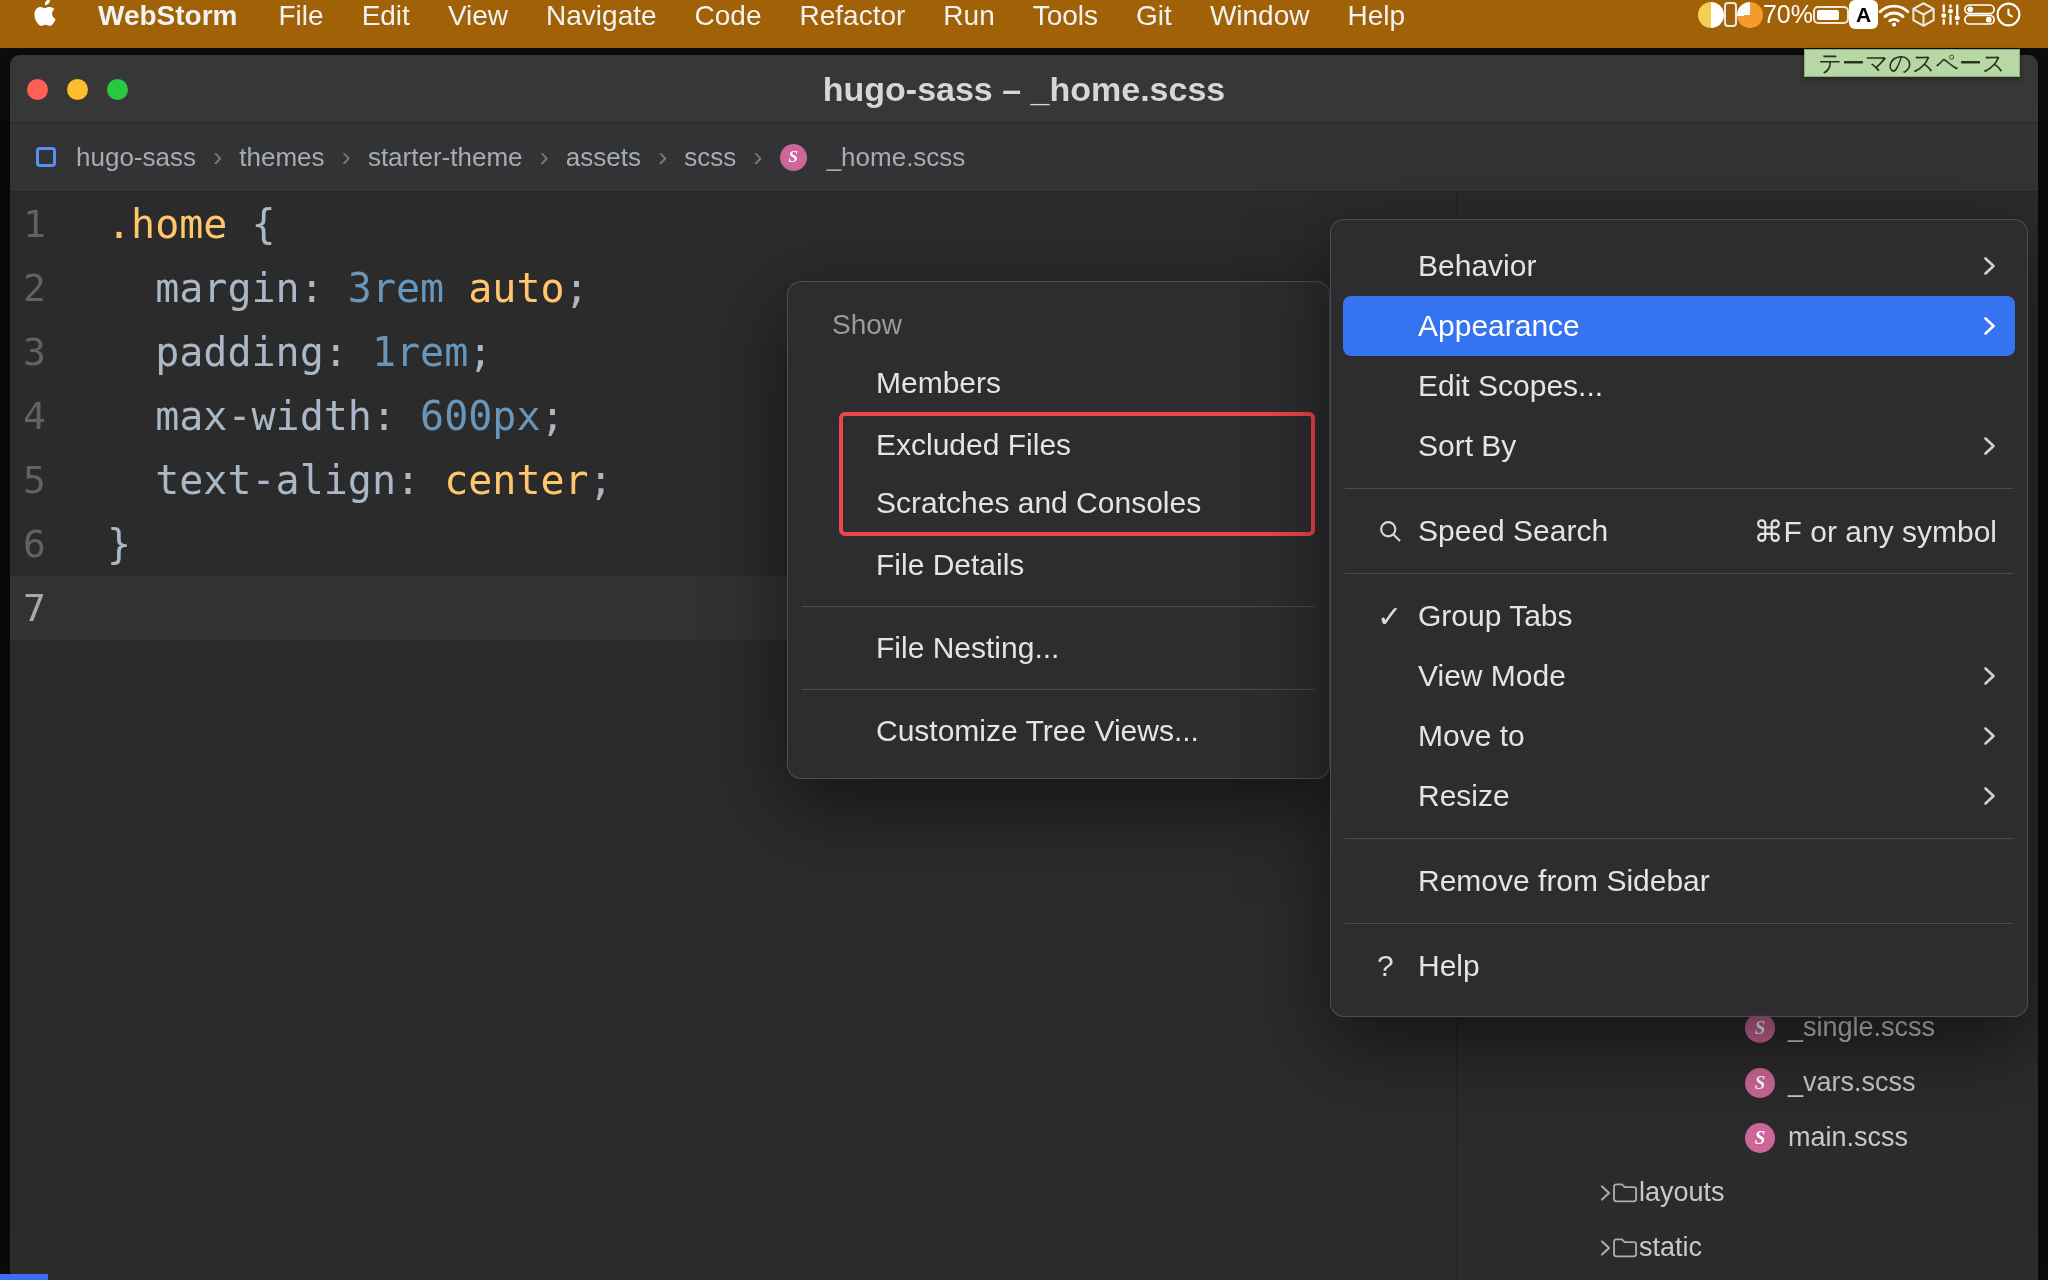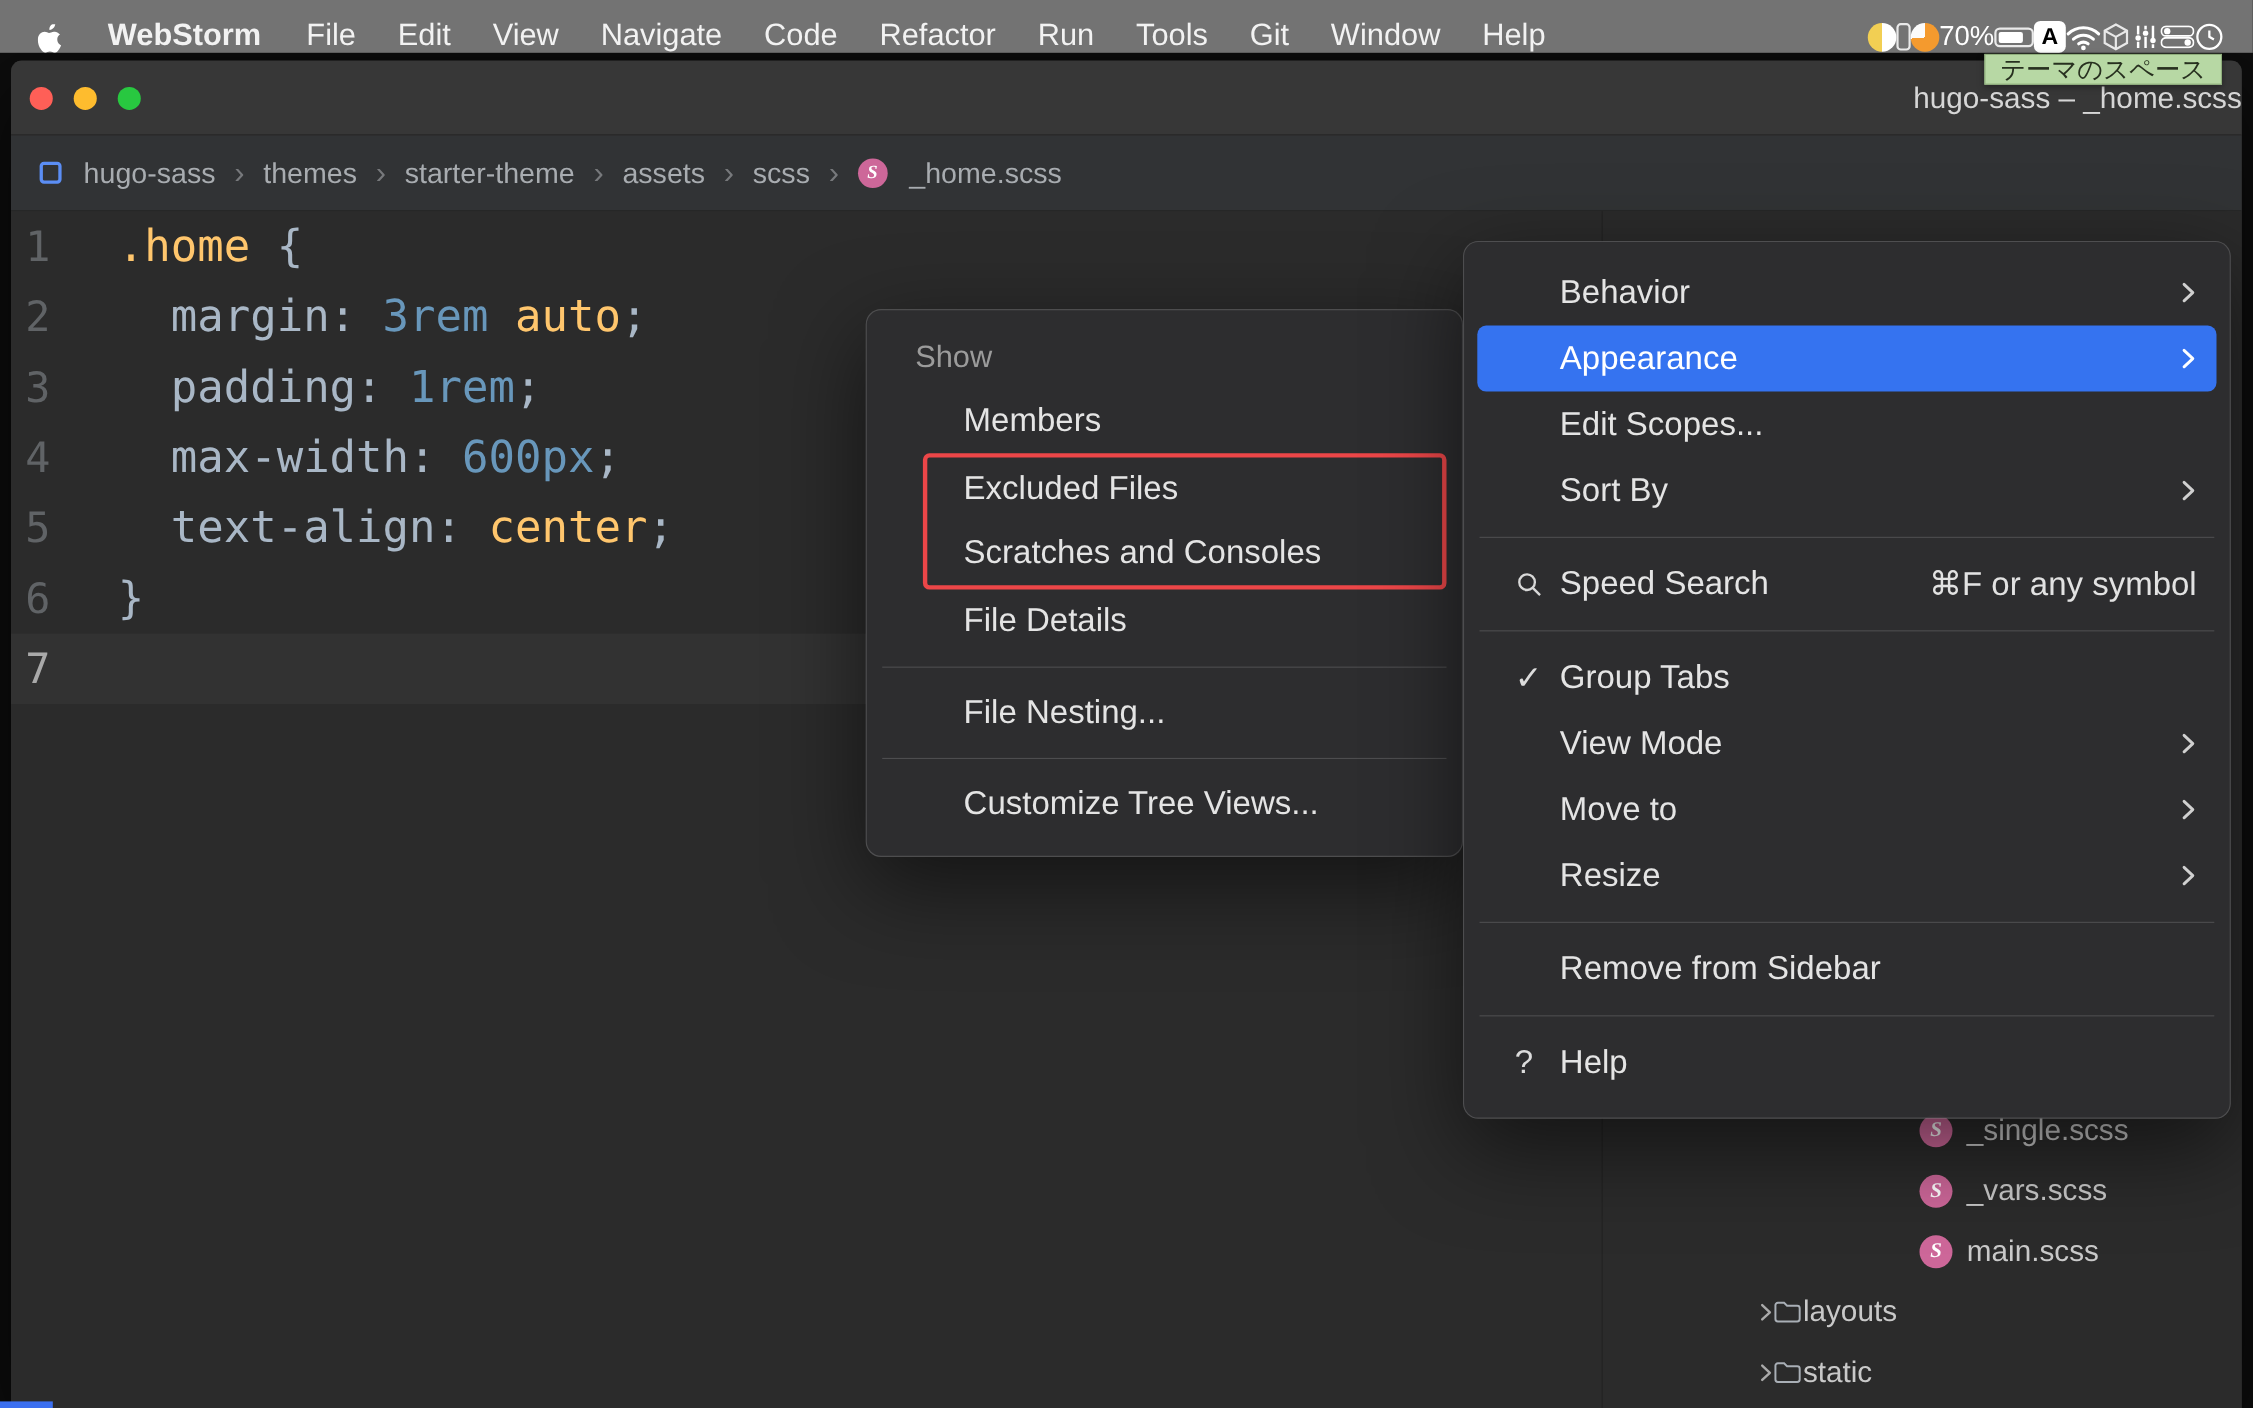--- a/index.html
+++ b/index.html
@@ -1,20 +1,20 @@
 <!DOCTYPE html>
 <html><head>
 <meta charset="utf-8">
 <style>
   *{box-sizing:border-box;margin:0;padding:0}
   html,body{width:2048px;height:1280px;overflow:hidden;background:#0d0d0d;font-family:"Liberation Sans",sans-serif}
 
   
-  .menubar{position:absolute;top:0;left:0;width:2048px;height:48px;background:#737373;
-    display:flex;align-items:flex-end;color:#f2f2f2;font-size:28px;padding:0 14px;z-index:10}
+  .menubar{position:absolute;top:0;left:0;width:2048px;height:48px;background:#a16207;
+    display:flex;align-items:flex-start;color:#f2f2f2;font-size:28px;padding:0 14px;z-index:10}
   .apple{display:flex;align-items:center;padding:0 20px}
   .app-name{font-weight:700;padding:0 22px}
   #menubar-menus{display:flex}
   .mb-item{padding:0 19px;font-weight:500}
   .status{margin-left:auto;display:flex;align-items:center;padding-right:12px}
   .status .icon{display:flex;align-items:center}
   .half-circle{width:26px;height:26px;border-radius:50%;background:linear-gradient(90deg,#f2cf53 0 50%,#ffffff 50% 100%)}
   .phone{width:13px;height:25px;border:2px solid #e9e9e9;border-radius:4px}
   .pie{width:26px;height:26px;border-radius:50%;background:conic-gradient(#f49a2e 0 265deg,#fbfbfb 265deg 360deg)}
   .batt-pct{font-size:25px;color:#fff}
@@ -25,21 +25,21 @@
 
   
   .tooltip{position:absolute;left:1804px;top:49px;width:216px;height:28px;z-index:60;
     background:#b7d8a4;border:1px solid #8fae7c;color:#27301f;font-size:23px;
     display:flex;align-items:center;justify-content:center;box-shadow:0 2px 6px rgba(0,0,0,.35)}
 
   
   .window{position:absolute;left:10px;top:55px;width:2028px;height:1225px;background:#2b2b2b;
     border-radius:10px 10px 0 0;box-shadow:0 25px 80px rgba(0,0,0,.65);overflow:hidden;z-index:5}
   .titlebar{position:relative;height:68px;background:#373737;border-bottom:1px solid #282828}
-  .title{text-align:right;line-height:68px;font-size:27px;color:#d6d6d6;font-weight:400}
+  .title{text-align:center;line-height:68px;font-size:34px;color:#d6d6d6;font-weight:700}
   .lights{position:absolute;left:17px;top:24px;display:flex;gap:19px}
   .light{width:21px;height:21px;border-radius:50%}
   .light.red{background:#ff5f57}.light.yellow{background:#febc2e}.light.green{background:#28c840}
 
   .breadcrumbbar{height:69px;background:#313335;border-bottom:1px solid #262626;
     display:flex;align-items:center;padding:0 22px;font-size:26px;color:#a8acb0}
   #breadcrumb-items{display:flex;align-items:center}
   .bc-item{display:flex;align-items:center;gap:20px;padding:0 4px}
   .bc-sep{color:#77797c;padding:0 13px;font-size:28px}
   .bc-proj{width:20px;height:20px;border:3px solid #5b8ef5;border-radius:4px;display:inline-block}

